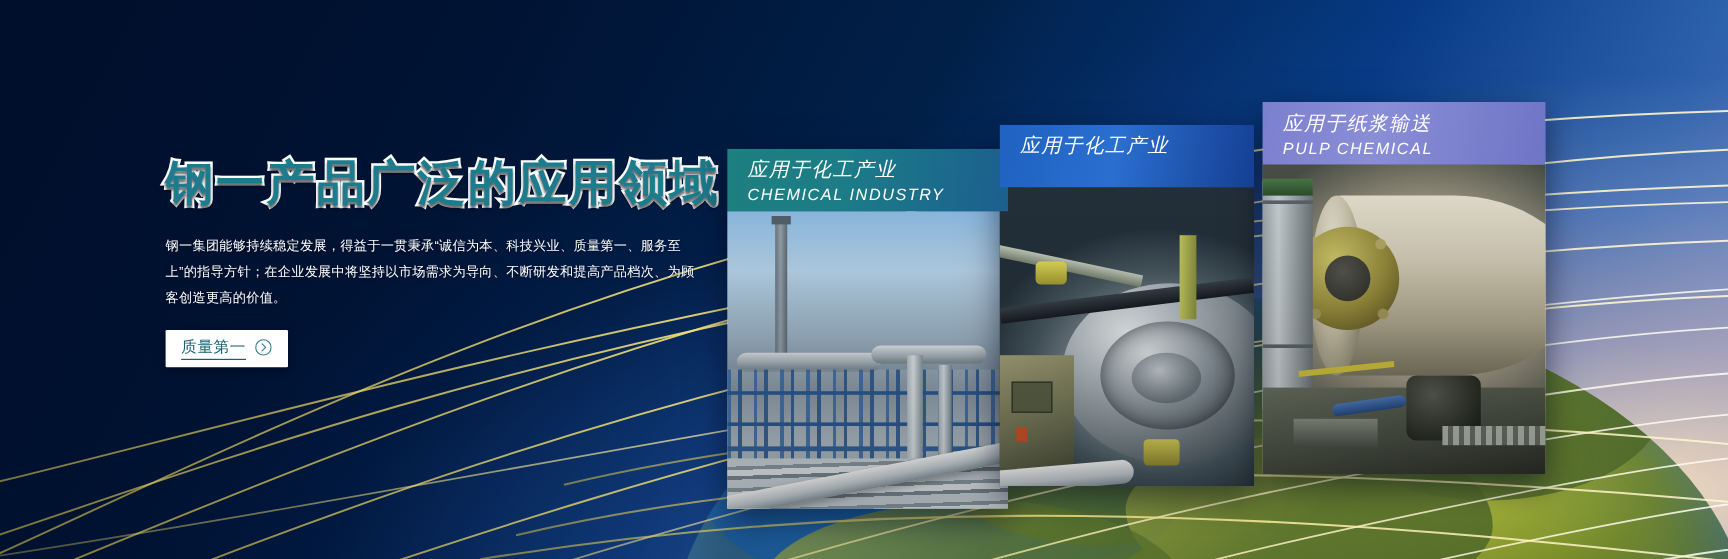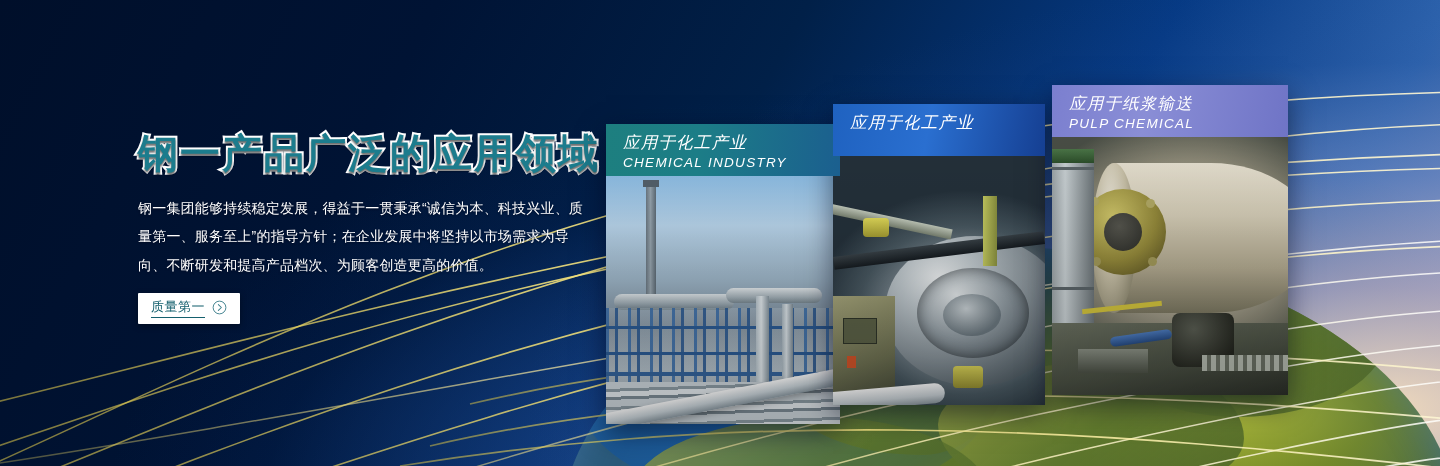--- a/index.html
+++ b/index.html
@@ -51,21 +51,21 @@
     -webkit-text-stroke:4px #ffffff;
     paint-order:stroke fill;
     text-shadow:0 2px 2px rgba(0,0,0,.35);
     white-space:nowrap;
   }
   .headline-wrap{ position:relative; height:44px; }
   .headline.under{ position:absolute; left:0; top:0; color:transparent; }
   .headline.over{ position:absolute; left:0; top:0; -webkit-text-stroke:0; color:#1c7c8d; }
 
   .desc{
-    margin-top:18px; color:#ffffff; font-size:14px; line-height:2.02;
+    margin-top:18px; color:#ffffff; font-size:11px; line-height:2.02;
     letter-spacing:.2px; text-shadow:0 1px 2px rgba(0,10,30,.75);
     width:448px;
   }
 
   .cta{
     margin-top:14px; display:inline-flex; align-items:center; gap:7px;
     background:#ffffff; color:#15606e; text-decoration:none;
     padding:5px 13px 6px 13px; font-size:13px; letter-spacing:.5px;
     border-radius:1px; box-shadow:0 2px 6px rgba(0,0,0,.35);
   }

